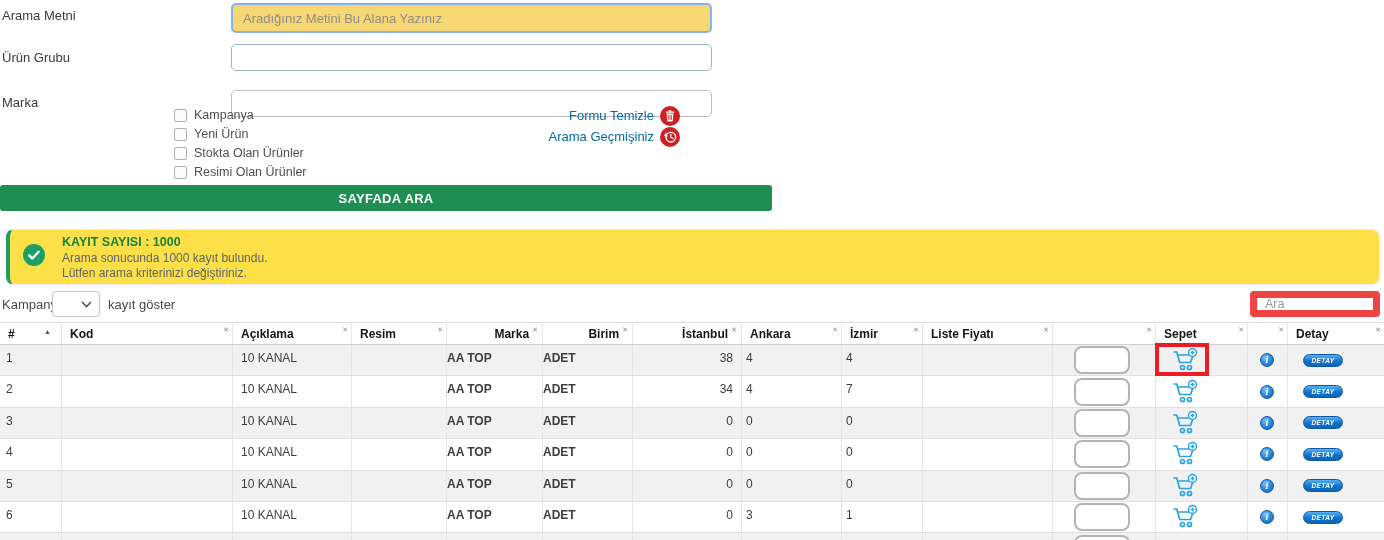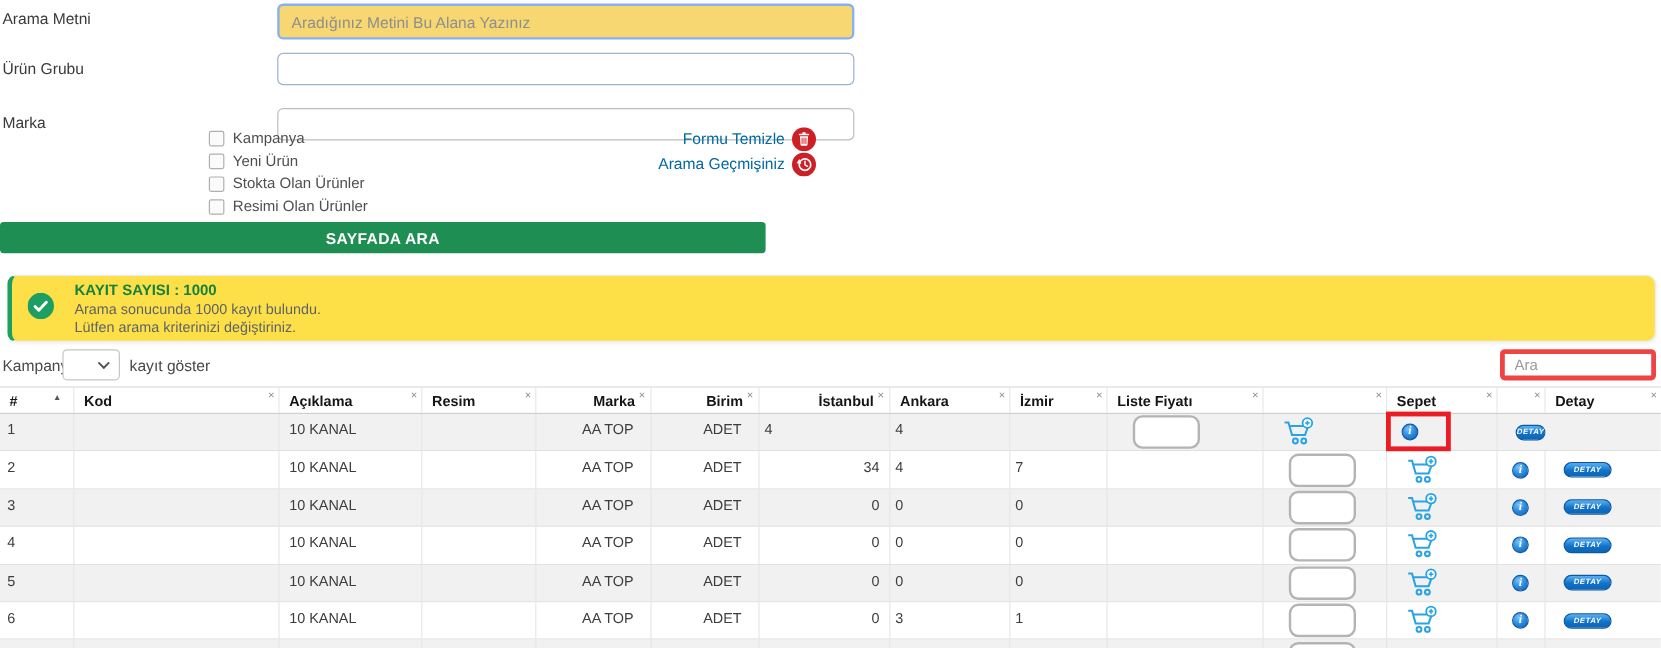--- a/index.html
+++ b/index.html
@@ -16,39 +16,39 @@
   #inp-marka{top:90px;height:27px;background:#fff;border:1px solid #bdbdbd;}
 
   .cbx-row{position:absolute;left:174px;display:flex;align-items:center;gap:7px;height:16px;}
   .cbx{width:11px;height:11px;border:1px solid #b0b0b0;border-radius:2px;background:#fbfbfb;flex:none;}
   .cbx-label{font-size:12.5px;color:#4f4f4f;white-space:nowrap;}
 
   .link-row{position:absolute;display:flex;align-items:center;gap:6px;height:21px;}
   .link-label{color:#0369a1;font-size:13px;white-space:nowrap;cursor:pointer;}
   .round-icon{width:20px;height:20px;flex:none;}
 
-  .search-btn{position:absolute;left:0;top:185px;width:638px;height:26px;background:#1e8e52;
+  .search-btn{position:absolute;left:0;top:185px;width:772px;height:26px;background:#1e8e52;
       color:#fff;border:none;border-radius:3px;font-weight:bold;font-size:13px;
       letter-spacing:.3px;font-family:inherit;cursor:pointer;}
 
   
   .alert{position:absolute;left:6px;top:229px;width:1374px;height:56px;background:#fde047;
       border:1px solid #ececec;border-left:4px solid #1d9e63;border-radius:8px;
       box-shadow:0 1px 3px rgba(0,0,0,.06);box-sizing:border-box;}
   .alert-icon{position:absolute;left:13px;top:14px;width:22px;height:22px;}
   .alert-title{position:absolute;left:52px;top:5px;font-size:12.5px;font-weight:bold;color:#17813f;}
   .alert-l1{position:absolute;left:52px;top:21px;font-size:12px;color:#5f6368;}
   .alert-l2{position:absolute;left:52px;top:36px;font-size:12px;color:#5f6368;}
 
   
   .ctl-text{position:absolute;top:297px;font-size:13px;color:#494949;}
   .page-size-select{position:absolute;left:52px;top:291px;width:48px;height:26px;border:1px solid #c6c6c6;
       border-radius:4px;background:#fff;display:flex;align-items:center;justify-content:flex-end;
       padding-right:7px;box-sizing:border-box;cursor:pointer;}
-  .table-search{position:absolute;left:1250px;top:291px;width:130px;height:26px;border:4px solid #ef4444;
+  .table-search{position:absolute;left:1250px;top:291px;width:130px;height:26px;border:7px solid #ef4444;
       border-radius:4px;padding:0 8px;font-size:12.5px;box-sizing:border-box;font-family:inherit;outline:none;}
   .table-search::placeholder{color:#9a9a9a;}
 
   
   .tbl{position:absolute;left:0;top:322px;width:1384px;}
   .grid-cols{display:grid;grid-template-columns:62px 171px 119px 95px 96px 90px 109px 100px 81px 130px 103px 92px 40px 96px;}
   .thead{height:23px;background:#fff;border-top:1px solid #dcdcdc;border-bottom:1px solid #cfcfcf;box-sizing:border-box;}
   .th{position:relative;display:flex;align-items:flex-start;padding:4px 0 0 8px;font-size:12px;
       font-weight:bold;color:#151515;border-right:1px solid #e8e8e8;box-sizing:border-box;cursor:pointer;white-space:nowrap;}
   .th:last-child{border-right:none;}
@@ -58,21 +58,21 @@
   .th .fx-inl{margin:0 0 0 3px;position:relative;top:-1px;}
   .sort-arrow{position:absolute;right:10px;top:5px;font-size:7px;color:#555;}
 
   .trow{height:31.4px;border-bottom:1px solid #e0e0e0;box-sizing:border-box;background:#fff;}
   .trow.odd{background:#f1f1f2;}
   .td{border-right:1px solid #e6e6e6;box-sizing:border-box;font-size:12px;color:#3d3d3d;
       padding:6px 0 0 8px;overflow:hidden;white-space:nowrap;}
   .td:last-child{border-right:none;}
   .td.c-num{padding-left:6px;}
   .td.c-near{padding-left:4px;}
-  .td.c-right{text-align:right;padding-left:0;padding-right:14px;}
+  .td.c-right{text-align:left;padding-left:0;padding-right:14px;font-weight:bold;}
   .td.c-right-sm{text-align:right;padding-left:0;padding-right:8px;}
   .td.td-ctr{display:flex;align-items:center;padding-top:0;}
 
   .qty-input{width:44px;height:24px;margin-left:13px;border:2px solid #b4b4b4;border-radius:8px;
       background:#fff;box-sizing:content-box;font-family:inherit;font-size:12px;padding:0 4px;outline:none;}
   .cart-btn{margin-left:7px;width:28px;height:26px;display:inline-flex;cursor:pointer;}
   .info-icon{margin-left:4px;width:14px;height:14px;border-radius:50%;flex:none;cursor:pointer;
       background:radial-gradient(circle at 38% 30%, #7cc4f8 0%, #2f8fe0 45%, #0d5cab 100%);
       border:1px solid #1258a8;display:flex;align-items:center;justify-content:center;box-sizing:border-box;}
   .info-icon i{color:#fff;font-family:"Liberation Serif",serif;font-style:italic;font-weight:bold;
@@ -227,20 +227,21 @@
       </div>
     </div>
   <div id="tbody">
       <div class="trow grid-cols odd">
         <div class="td c-num">1</div>
         <div class="td"></div>
         <div class="td">10 KANAL</div>
         <div class="td"></div>
         <div class="td c-right">AA TOP</div>
         <div class="td c-right">ADET</div>
+        <div class="td c-right-sm">38</div>
         <div class="td c-near">4</div>
         <div class="td c-near">4</div>
         <div class="td"></div>
         <div class="td td-ctr">
           <input type="text" class="qty-input" value="" style="">
         </div>
         <div class="td td-ctr">
           <span class="cart-btn">
             <svg width="28" height="26" viewBox="0 0 28 26" fill="none" stroke="#2aa3e4" stroke-width="1.7">
               <path d="M2.5 5h3.2l3 10.5h10.8l2.7-7.5H7.2"></path>

